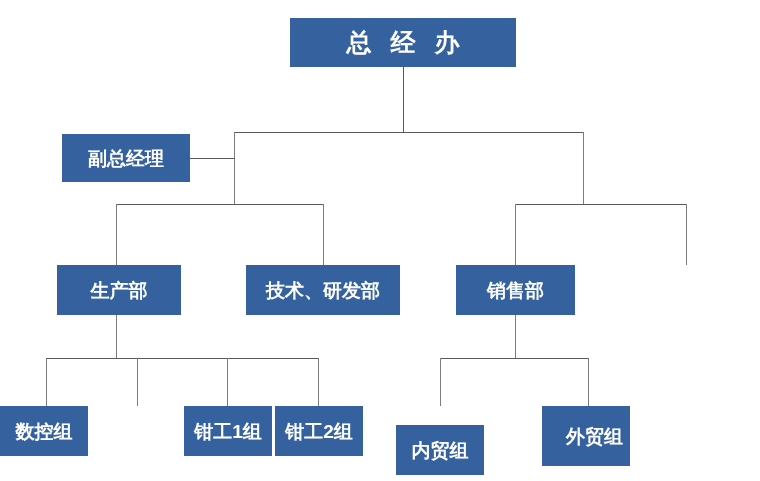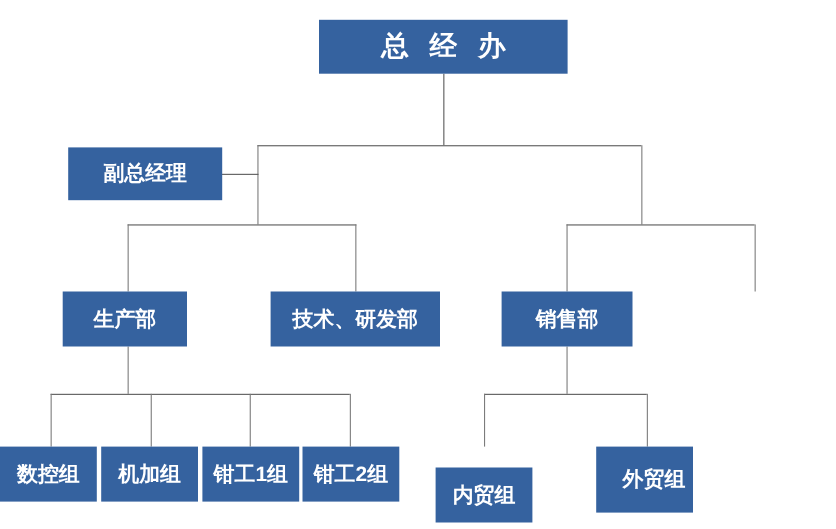--- a/index.html
+++ b/index.html
@@ -69,32 +69,31 @@
   <div class="conn v" style="left:227px; top:358px; height:48px;"></div>
   <div class="conn v" style="left:318px; top:358px; height:48px;"></div>
 
   <div class="conn v" style="left:515px; top:315px; height:43px;"></div>
   <div class="conn h dark" style="left:440px; top:358px; width:148px;"></div>
   <div class="conn v" style="left:440px; top:358px; height:48px;"></div>
   <div class="conn v" style="left:588px; top:358px; height:48px;"></div>
 
   <div class="node lvl1" style="left:290px; top:18px; width:226px; height:49px;">总 经 办</div>
 
-  <div class="node lvl2" style="left:62px; top:134px; width:140px; height:48px;">副总经理</div>
+  <div class="node lvl2" style="left:62px; top:134px; width:128px; height:48px;">副总经理</div>
 
-  <div class="node lvl3" style="left:57px; top:265px; width:113px; height:50px;">生产部</div>
+  <div class="node lvl3" style="left:57px; top:265px; width:124px; height:50px;">生产部</div>
 
   <div class="node lvl3" style="left:246px; top:265px; width:154px; height:50px;">技术、研发部</div>
 
   <div class="node lvl3" style="left:456px; top:265px; width:119px; height:50px;">销售部</div>
 
 
   <div class="node lvl4" style="left:0px; top:406px; width:88px; height:50px;">数控组</div>
 
-  <div class="node lvl4" style="left:92px; top:406px; width:88px; height:50px;">机加组</div>
 
   <div class="node lvl4" style="left:184px; top:406px; width:88px; height:50px;">钳工1组</div>
 
   <div class="node lvl4" style="left:275px; top:406px; width:88px; height:50px;">钳工2组</div>
 
   <div class="node lvl4" style="left:396px; top:425px; width:88px; height:50px;">内贸组</div>
 
   <div class="node lvl4" style="left:542px; top:406px; width:88px; height:60px;padding-left:17px;">外贸组</div>
 
 </div>

